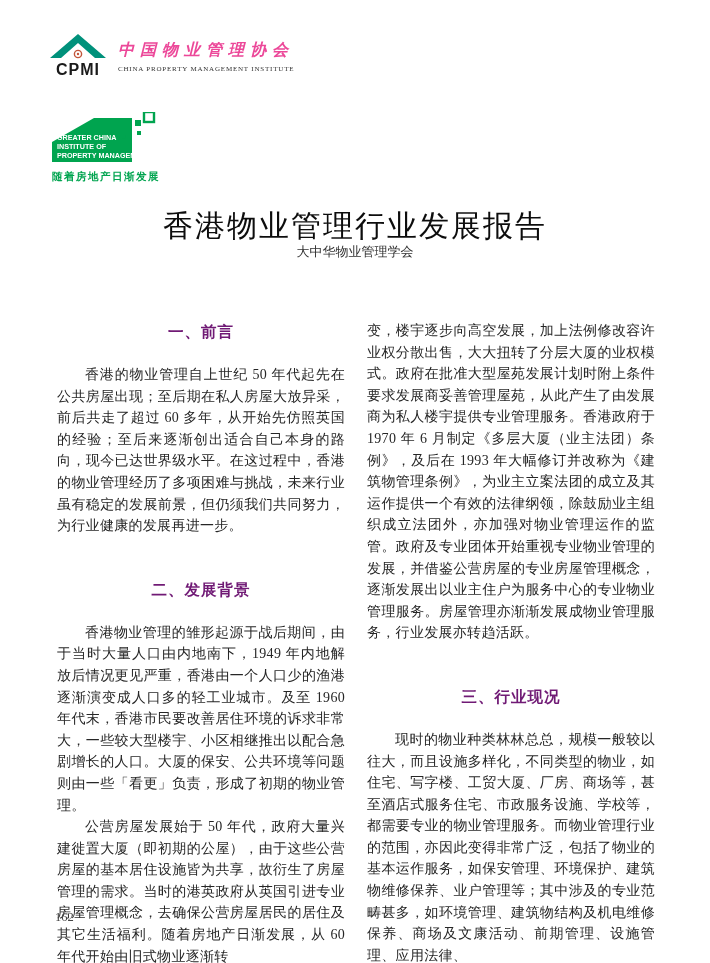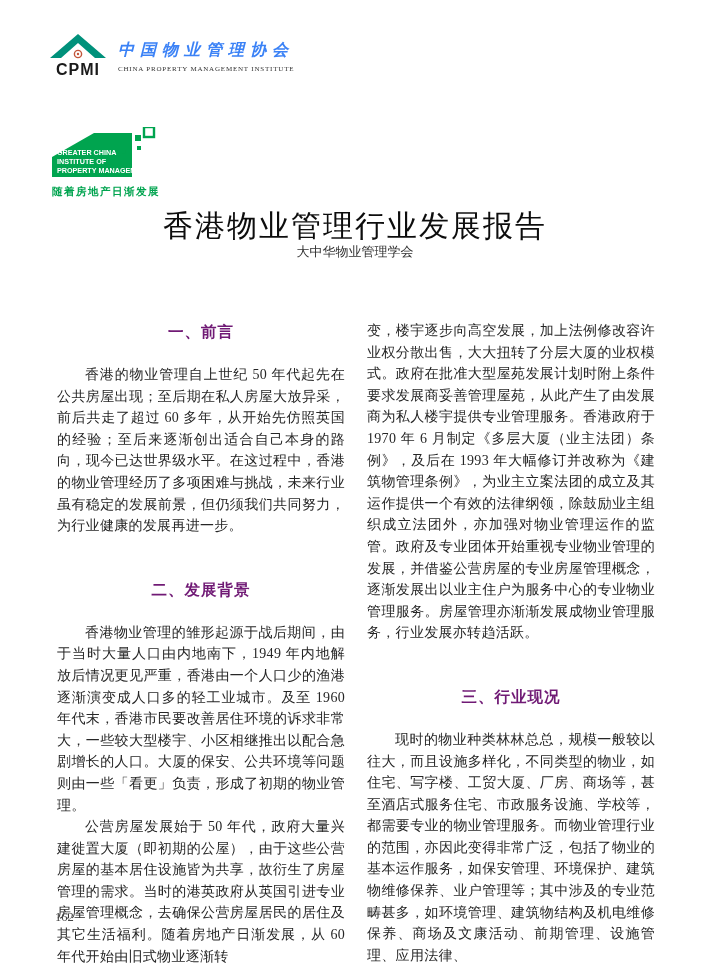--- a/index.html
+++ b/index.html
@@ -22,29 +22,29 @@
   .cpmi-mark { width:56px; text-align:center; }
   .cpmi-abbr {
     font-family:"Liberation Sans","DejaVu Sans",sans-serif;
     font-weight:bold; font-size:16px; letter-spacing:1px;
     color:#1a1a1a; margin-top:-9px; display:block;
   }
   .cpmi-names { padding-top:6px; }
   .cpmi-cn {
     font-family:"Liberation Serif","DejaVu Serif",serif;
     font-weight:bold; font-size:16px; letter-spacing:6px;
-    color:#3b82f6; font-style:italic; white-space:nowrap;
+    color:#ec4899; font-style:italic; white-space:nowrap;
   }
   .cpmi-en {
     font-family:"Liberation Serif","DejaVu Serif",serif;
     font-size:7px; letter-spacing:0.8px; color:#333;
     margin-top:4px; white-space:nowrap;
   }
 
-  .gcipm-logo { position:absolute; left:52px; top:127px; width:104px; }
+  .gcipm-logo { position:absolute; left:52px; top:112px; width:104px; }
   .gcipm-cn {
     font-family:"Liberation Sans","DejaVu Sans",sans-serif;
     color:#00a44f; font-weight:bold; font-size:10.5px;
     letter-spacing:1.5px; margin-top:2px; white-space:nowrap;
   }
 
   
   .doc-title {
     position:absolute; top:186px; left:0; width:710px;
     text-align:center;

